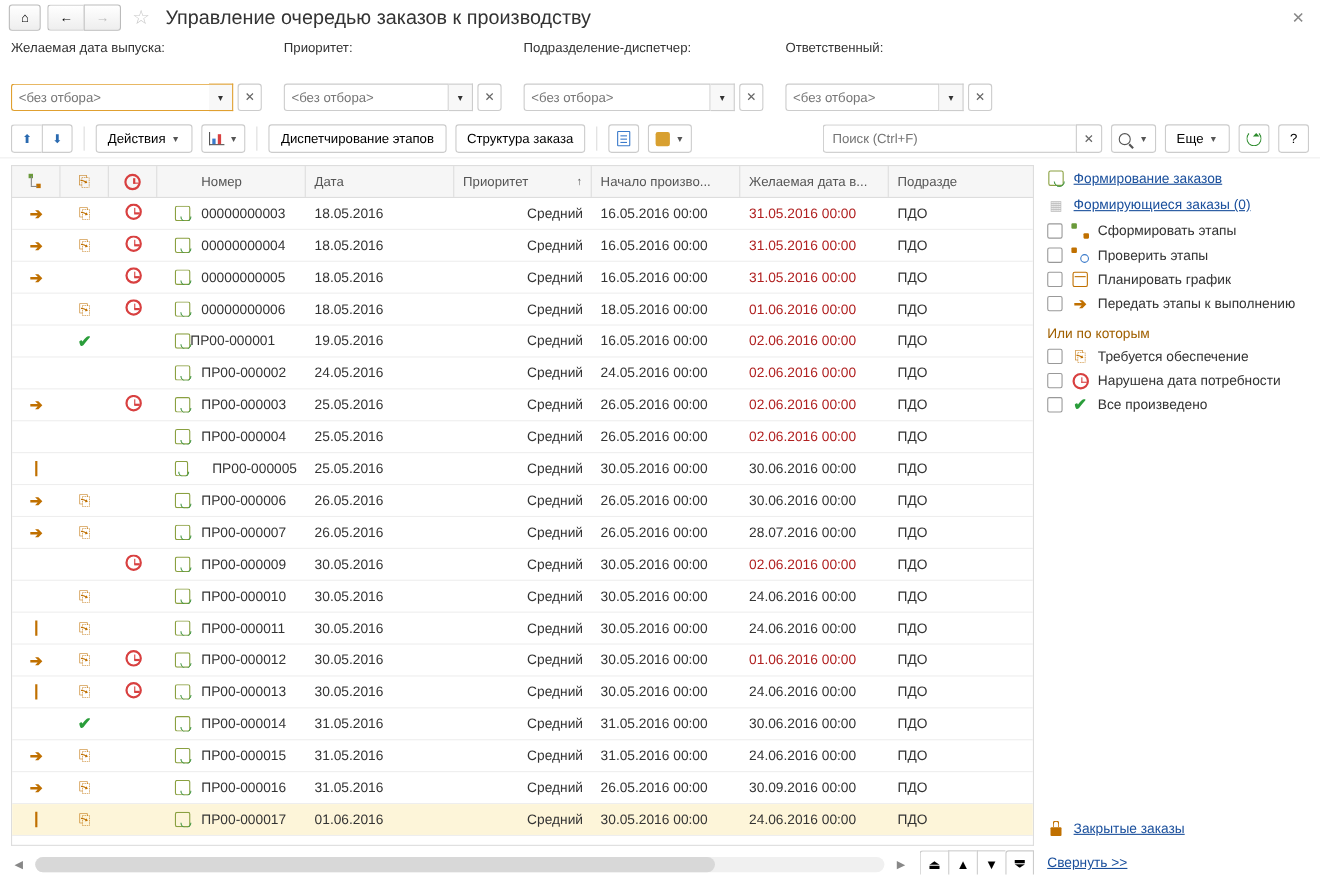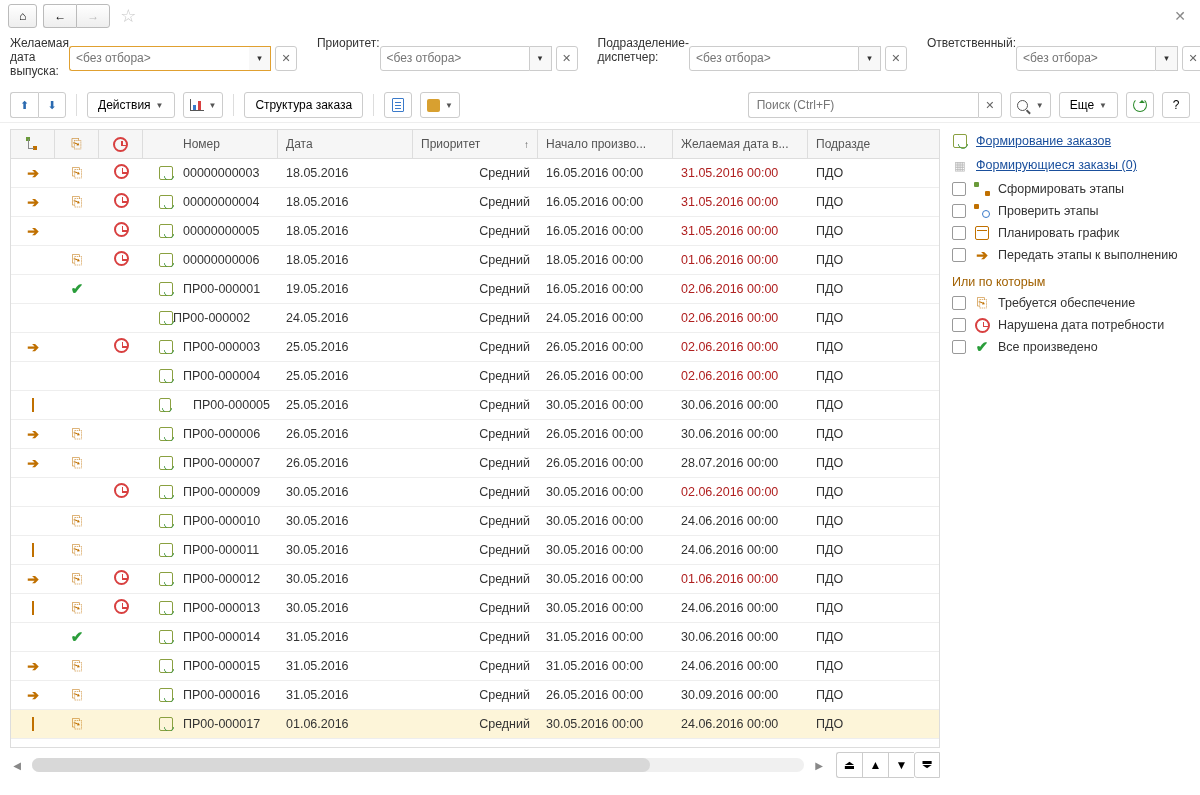--- a/index.html
+++ b/index.html
@@ -33,21 +33,21 @@
   }
   .btn-nav.disabled { color:#bbb; }
   .navgroup { display:flex; }
   .navgroup .btn-nav:first-child { border-radius:3px 0 0 3px; border-right:0; }
   .navgroup .btn-nav:last-child { border-radius:0 3px 3px 0; }
   .star-icon { font-size:18px; color:#c8c8c8; margin-left:4px; cursor:pointer;}
   .title { font-size: 18px; margin-left:8px; }
   .close-x { margin-left:auto; font-size:14px; color:#888; cursor:pointer; padding:0 6px; }
   
   .filter-row { display:flex; padding: 0 10px 8px 10px; gap: 20px;}
-  .filter-group { display:flex; flex-direction:row; }
+  .filter-group { display:flex; flex-direction:column;gap:24px; }
   .filter-label { font-size:12px; color:#333; margin-bottom:2px;}
   .filter-field { display:flex; align-items:center; }
   .filter-input {
     border:1px solid #ccc; height:25px; padding: 0 6px;
     font-size:12px; color:#aaa;
     border-radius: 3px 0 0 3px;
   }
   .filter-input.hl { border:1px solid #e0a030; border-right:0;}
   .filter-dd {
     border:1px solid #ccc; border-left:0; height:25px; width:22px;
@@ -185,20 +185,21 @@
     </button>
   <div class="navgroup">
     <button class="btn-nav">
         <span>←</span>
       </button>
     <button class="btn-nav disabled">
         <span>→</span>
       </button>
   </div>
   <span class="star-icon">☆</span>
+  <span class="title">Управление очередью заказов к производству</span>
   <span class="close-x">✕</span>
 </div>
 
 <div class="filter-row">
   <div class="filter-group">
     <span class="filter-label">Желаемая дата выпуска:</span>
     <div class="filter-field">
       <input class="filter-input hl" style="width: 180px;" placeholder="&lt;без отбора&gt;">
       <div class="filter-dd hl">▾</div>
       <div class="filter-clear">✕</div>
@@ -242,20 +243,21 @@
   <div class="sep"></div>
   <button class="btn">
       <span>Действия</span> 
       <span class="chev">▼</span>
     </button>
   <button class="btn icon">
       <span class="chart-ic"></span>
       <span class="chev">▼</span>
     </button>
   <div class="sep"></div>
+  <button class="btn">Диспетчирование этапов</button>
   <button class="btn">Структура заказа</button>
   <div class="sep"></div>
   <button class="btn icon">
       <span class="doc-ic"></span>
     </button>
   <button class="btn icon">
       <span class="cube-ic"></span>
       <span class="chev">▼</span>
     </button>
 
@@ -360,35 +362,35 @@
           <div class="cell c-date">18.05.2016</div>
           <div class="cell c-prio right">Средний</div>
           <div class="cell c-start">18.05.2016 00:00</div>
           <div class="cell c-want red">01.06.2016 00:00</div>
           <div class="cell c-dept">ПДО</div>
         </div>
         <div class="row">
           <div class="cell c-i center"></div>
           <div class="cell c-i center"><span class="check-green">✔</span></div>
           <div class="cell c-i center"></div>
-          <div class="cell c-num" style="display:flex;align-items:flex-end;gap:10px;padding-left:16px;">
+          <div class="cell c-num" style="display:flex;align-items:flex-end;padding-left:16px;">
             <span class="sheet"></span>
             <span>ПР00-000001</span>
           </div>
           <div class="cell c-date">19.05.2016</div>
           <div class="cell c-prio right">Средний</div>
           <div class="cell c-start">16.05.2016 00:00</div>
           <div class="cell c-want red">02.06.2016 00:00</div>
           <div class="cell c-dept">ПДО</div>
         </div>
         <div class="row">
           <div class="cell c-i center"></div>
           <div class="cell c-i center"></div>
           <div class="cell c-i center"></div>
-          <div class="cell c-num" style="display:flex;align-items:center;padding-left:16px;">
+          <div class="cell c-num" style="display:flex;align-items:center;gap:10px;padding-left:16px;">
             <span class="sheet"></span>
             <span>ПР00-000002</span>
           </div>
           <div class="cell c-date">24.05.2016</div>
           <div class="cell c-prio right">Средний</div>
           <div class="cell c-start">24.05.2016 00:00</div>
           <div class="cell c-want red">02.06.2016 00:00</div>
           <div class="cell c-dept">ПДО</div>
         </div>
         <div class="row">
@@ -658,14 +660,26 @@
           <span class="clock-red-stroke"></span>
         </span>
       <span>Нарушена дата потребности</span>
     </div>
     <div class="side-item">
       <span class="chk"></span>
       <span class="ic check-green">✔</span>
       <span>Все произведено</span>
     </div>
 
+    <div class="side-bottom">
+      <div class="side-link">
+        <span class="ic">
+            <span class="lock-icon">
+              <span class="lock-sh"></span>
+              <span class="lock-body"></span>
+            </span>
+          </span>
+        <span>Закрытые заказы</span>
+      </div>
+      <a class="collapse-link">Свернуть &gt;&gt;</a>
+    </div>
   </div>
 </div>
 
 </body></html>

